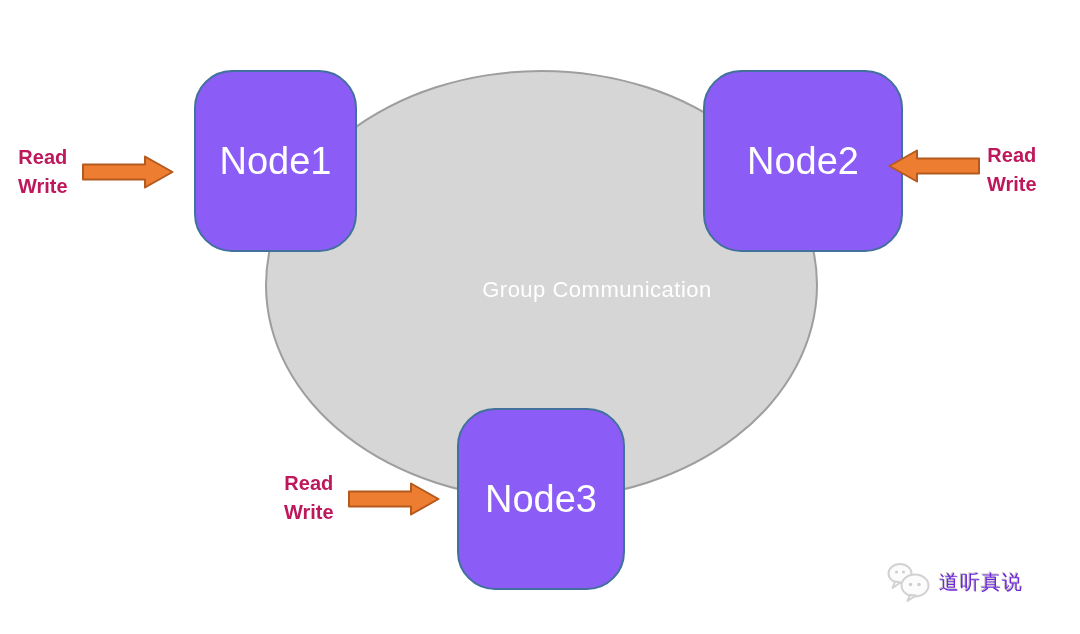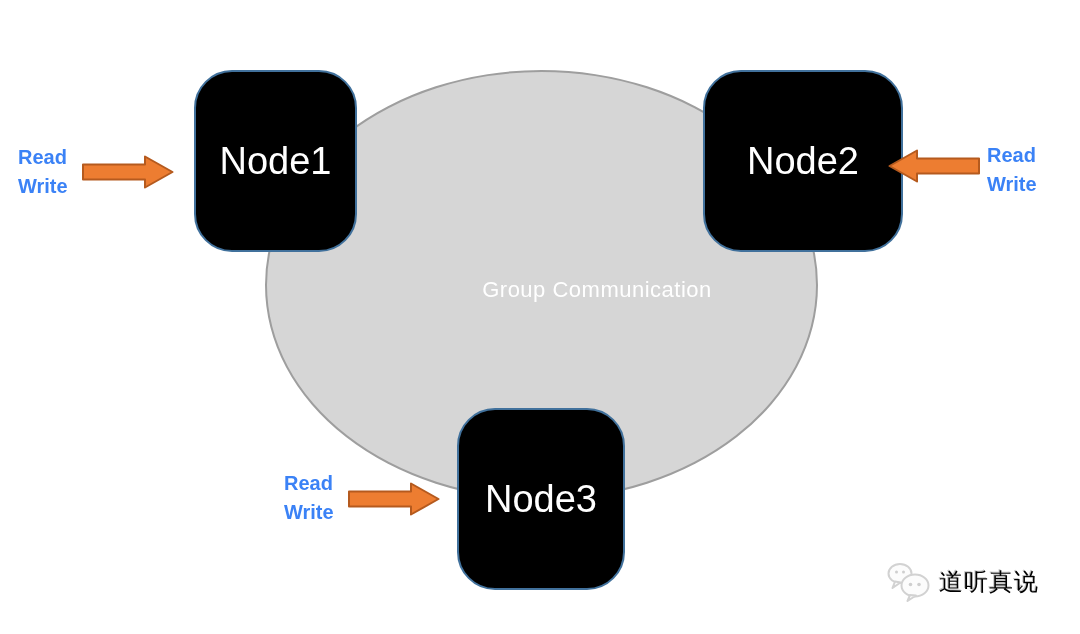--- a/index.html
+++ b/index.html
@@ -37,21 +37,21 @@
     text-align: center;
     font-size: 22px;
     color: #ffffff;
     z-index: 2;
     letter-spacing: 0.5px;
   }
 
   
   .node {
     position: absolute;
-    background: #000000;
+    background: #8b5cf6;
     border: 2px solid #41719c;
     border-radius: 38px;
     box-sizing: border-box;
     display: flex;
     align-items: center;
     justify-content: center;
     color: #ffffff;
     font-size: 38px;
     z-index: 3;
   }
@@ -63,43 +63,44 @@
   .arrow { position: absolute; z-index: 4; }
   .arrow-1 { left: 82px;  top: 155px; }
   .arrow-2 { left: 888px; top: 149px; transform: scaleX(-1); }
   .arrow-3 { left: 348px; top: 482px; }
 
   
   .rw-label {
     position: absolute;
     font-size: 20px;
     font-weight: 600;
-    color: #3b82f6;
+    color: #be185d;
     line-height: 29px;
     z-index: 4;
     white-space: nowrap;
+    text-align: center;
   }
   .rw-1 { left: 18px;  top: 143px; }
   .rw-2 { left: 987px; top: 141px; }
   .rw-3 { left: 284px; top: 469px; }
 
   
   .watermark {
     position: absolute;
     left: 886px;
     top: 561px;
     height: 42px;
     display: flex;
     align-items: center;
     gap: 7px;
     z-index: 5;
   }
   .watermark-text {
-    font-size: 24px;
-    color: #000000;
+    font-size: 20px;
+    color: #6d28d9;
     text-shadow: -1px -1px 0 #c3c3c3, 1px 1px 1px #ffffff;
     font-family: "DejaVu Sans", sans-serif;
     letter-spacing: 1px;
   }
 </style>
 </head>
 <body>
 
 <div class="canvas">
 

